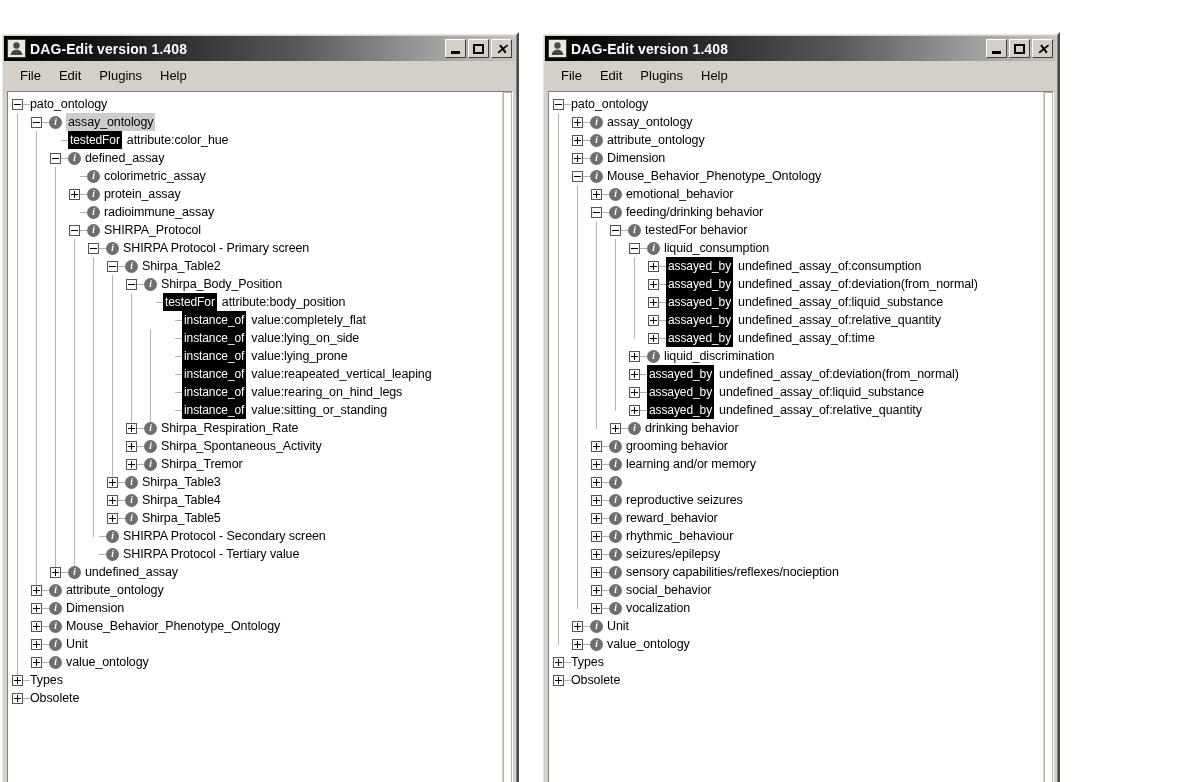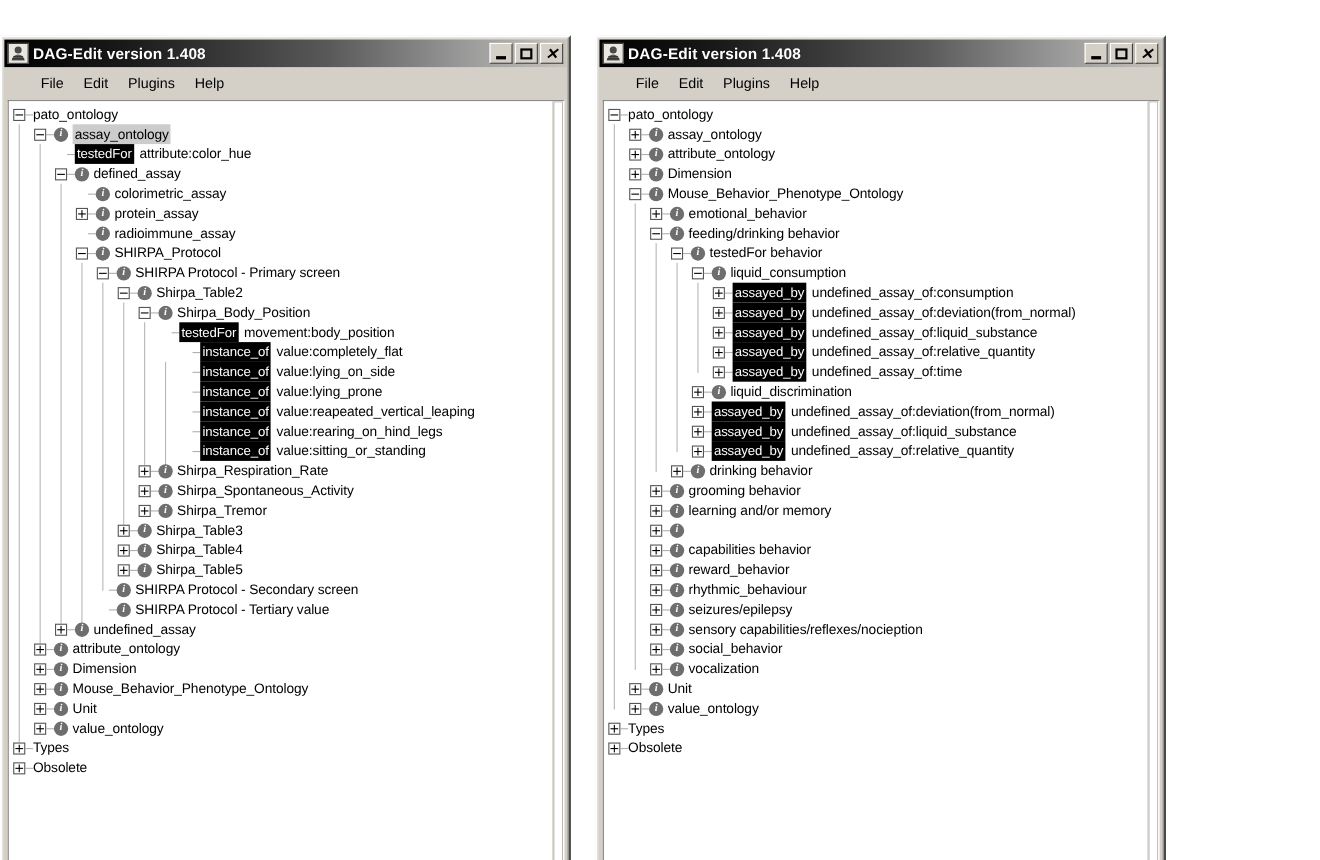--- a/index.html
+++ b/index.html
@@ -112,21 +112,21 @@
     font-family: "Liberation Sans", sans-serif;
   }
 
   .menubar {
     flex: 0 0 26px;
     height: 26px;
     margin: 1px 2px 0 2px;
     background: #d4d0c8;
     display: flex;
     align-items: center;
-    padding-left: 24px;
+    padding-left: 7px;
     box-sizing: border-box;
   }
   .menu-item {
     font-size: 13px;
     color: #000;
     padding: 2px 9px;
     cursor: default;
     white-space: nowrap;
   }
 
@@ -387,21 +387,21 @@
               <span class="toggle minus"></span>
               <span class="hline" style="width: 7px;"></span>
               <span class="infoicon">i</span>
               <span class="label">Shirpa_Body_Position</span>
             </div>
             <div class="row">
               <span class="indent" style="width: 137px;"></span>
               <span class="toggle none"></span>
               <span class="hline" style="width: 7px;"></span>
               <span class="reltag">testedFor</span>
-              <span class="label">movement:body_position</span>
+              <span class="label">attribute:body_position</span>
             </div>
             <div class="row">
               <span class="indent" style="width: 156px;"></span>
               <span class="toggle none"></span>
               <span class="hline" style="width: 7px;"></span>
               <span class="reltag">instance_of</span>
               <span class="label">value:completely_flat</span>
             </div>
             <div class="row">
               <span class="indent" style="width: 156px;"></span>
@@ -750,21 +750,21 @@
               <span class="indent" style="width: 42px;"></span>
               <span class="toggle plus"></span>
               <span class="hline" style="width: 7px;"></span>
               <span class="infoicon">i</span>
             </div>
             <div class="row">
               <span class="indent" style="width: 42px;"></span>
               <span class="toggle plus"></span>
               <span class="hline" style="width: 7px;"></span>
               <span class="infoicon">i</span>
-              <span class="label">capabilities behavior</span>
+              <span class="label">reproductive seizures</span>
             </div>
             <div class="row">
               <span class="indent" style="width: 42px;"></span>
               <span class="toggle plus"></span>
               <span class="hline" style="width: 7px;"></span>
               <span class="infoicon">i</span>
               <span class="label">reward_behavior</span>
             </div>
             <div class="row">
               <span class="indent" style="width: 42px;"></span>

